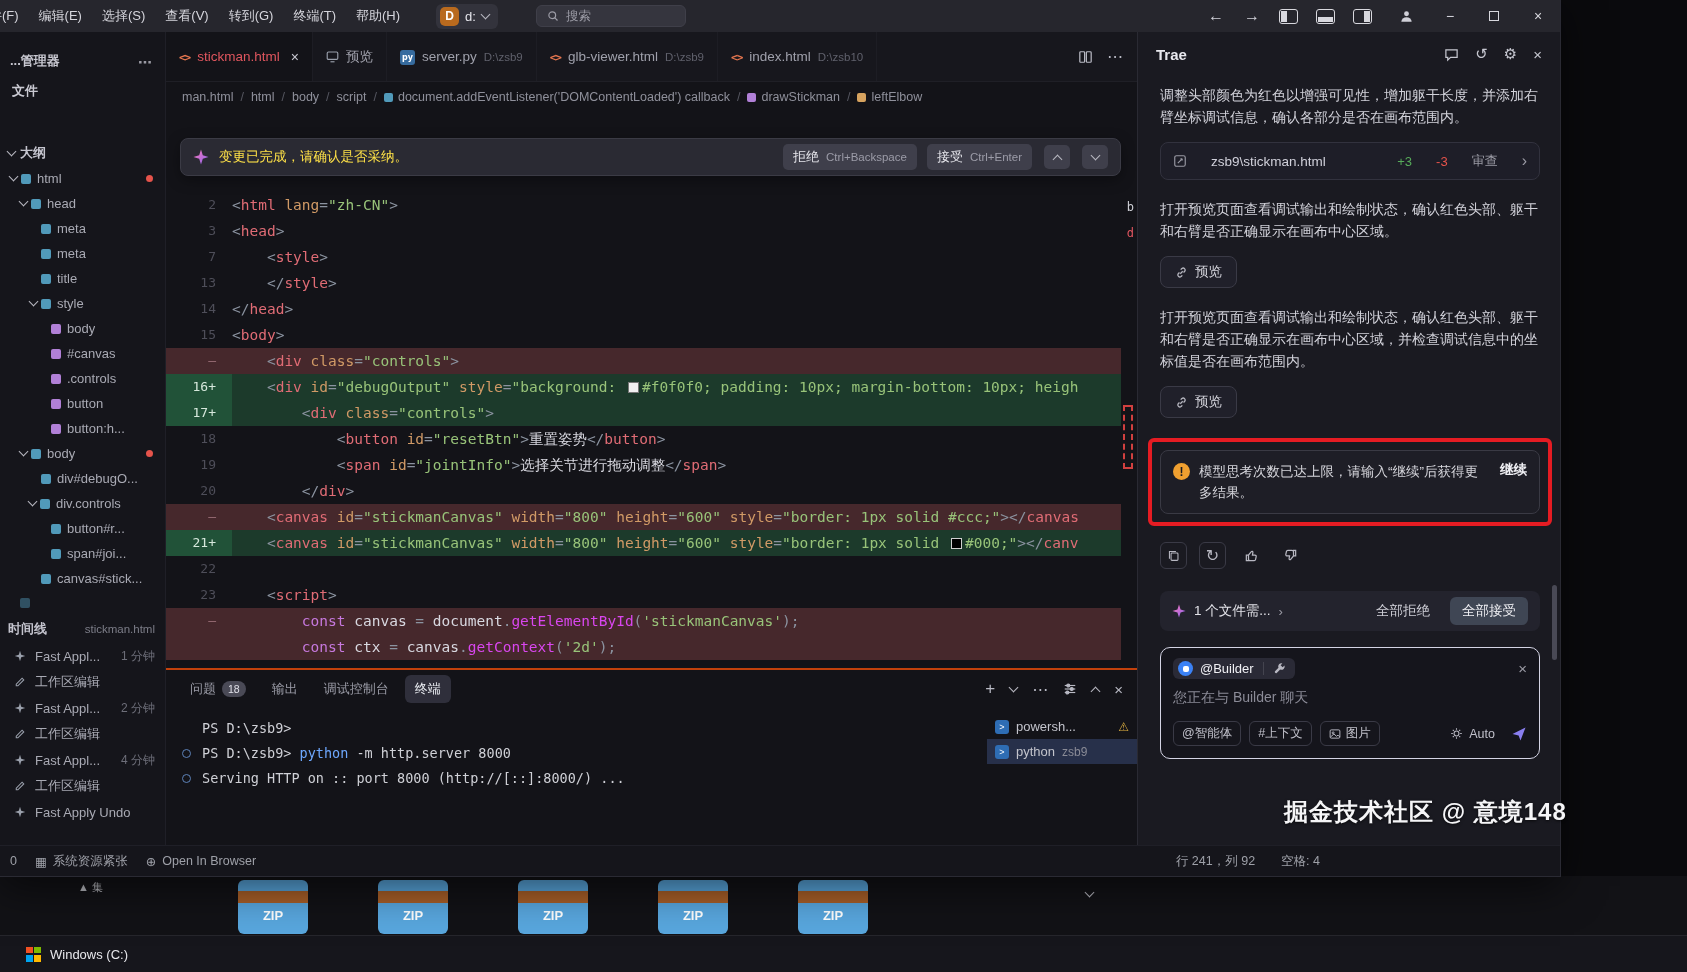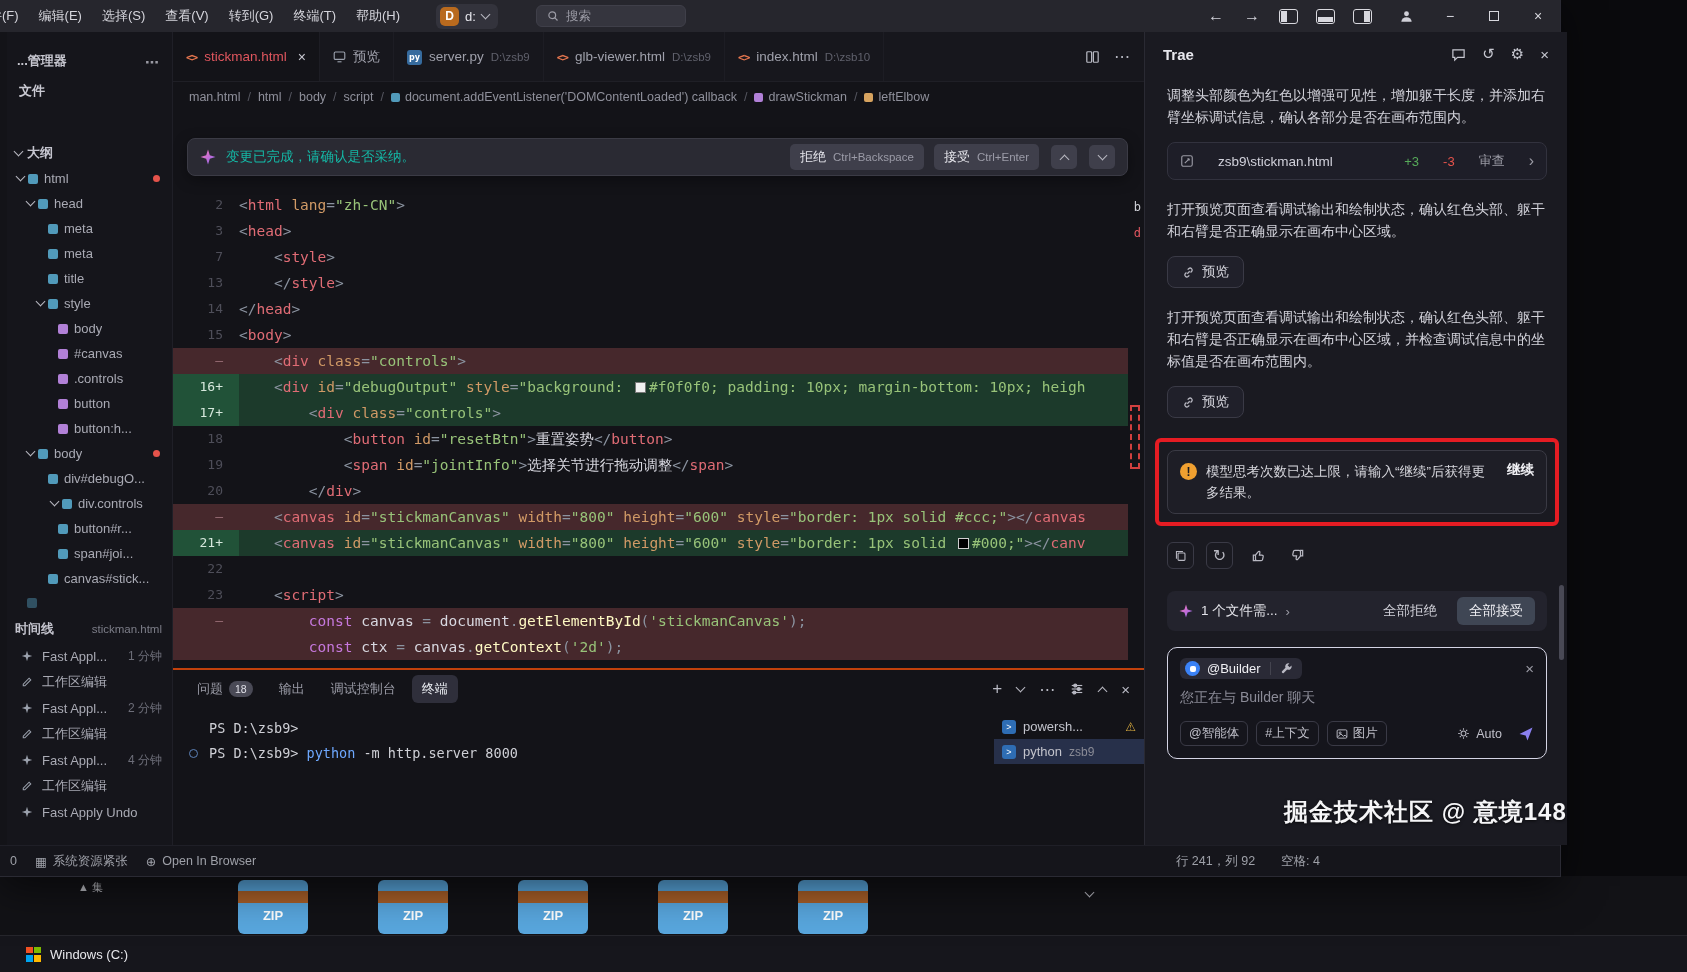--- a/index.html
+++ b/index.html
@@ -32,21 +32,21 @@
   .lay::after { content:''; position:absolute; background:#d8d8de; }
   .lay.l::after { left:1px; top:1px; bottom:1px; width:6px; }
   .lay.b::after { left:1px; right:1px; bottom:1px; height:5px; }
   .lay.r::after { right:1px; top:1px; bottom:1px; width:6px; }
   .person { margin:0 14px 0 18px; display:flex; }
   .winctl { width:44px; height:32px; display:flex; align-items:center; justify-content:center;
             color:#d8d8de; font-size:14px; }
   .winctl .sq { width:10px; height:10px; border:1.2px solid #d8d8de; display:inline-block; }
 
   
-  .main { display:flex; height:813px;margin-left:7px; }
+  .main { display:flex; height:813px; }
 
   
   .sidebar { width:166px; background:#15151b; border-right:1px solid #1f1f27; flex:none;
              overflow:hidden; font-size:13px; }
   .side-head { height:44px; display:flex; align-items:flex-end; justify-content:space-between;
                padding:0 12px 6px 10px; color:#c9c9d2; font-weight:bold; }
   .side-dots { color:#9a9aa4; letter-spacing:1px; font-size:14px; }
   .side-files { height:30px; line-height:30px; padding-left:12px; font-weight:bold; color:#c9c9d2; }
   .side-spacer { height:34px; }
   .sect-head { height:26px; display:flex; align-items:center; gap:5px; padding-left:8px;
@@ -84,39 +84,39 @@
                  font-size:12.5px; color:#8f909b; white-space:nowrap; overflow:hidden; }
   .crumb { display:flex; align-items:center; gap:5px; }
   .crumb-sep { color:#565761; }
   .crumb-ico { width:9px; height:9px; border-radius:2px; display:inline-block; }
   .ci-blue { background:#519aba; } .ci-purple { background:#b180d7; } .ci-orange { background:#d7a35f; }
 
   .editor-body { position:relative; height:556px; overflow:hidden; }
   .diffbar { position:absolute; left:14px; right:16px; top:26px; height:38px; background:#2a2a33;
              border:1px solid #3b3b45; border-radius:8px; display:flex; align-items:center; gap:10px;
              padding:0 12px; z-index:5; box-shadow:0 4px 14px rgba(0,0,0,.35); }
-  .diff-msg { font-size:13.5px; color:#14b8a6; }
+  .diff-msg { font-size:13.5px; color:#fde047; }
   .diff-actions { margin-left:auto; display:flex; align-items:center; gap:10px; }
   .diff-btn { background:#3f3f4b; border-radius:5px; padding:4px 10px; font-size:13px; color:#e6e6ec;
               display:flex; align-items:center; }
   .kbd { font-size:11.5px; color:#9c9ca8; margin-left:7px; }
   .diff-chev { width:26px; height:24px; background:#3f3f4b; border-radius:5px; display:flex;
                align-items:center; justify-content:center; margin-left:2px; }
 
   #code-lines { position:absolute; left:0; right:0; top:80px; }
   .crow { display:flex; height:26px; white-space:pre; font-family:"DejaVu Sans Mono","Liberation Mono",monospace;
           font-size:14.5px; }
   .gut { width:66px; padding-right:16px; text-align:right; color:#4e4e59; font-size:13px; flex:none; line-height:26px; }
   .ctext { line-height:26px; }
   .crow.add { background:#1c3a2b; }
   .crow.add .gut { background:#215238; color:#d6e8dc; }
   .crow.del { background:#46282c; }
   .crow.del .gut { color:#9c7078; }
   .tk-p { color:#8b93a0; } .tk-tag { color:#e06c75; } .tk-attr { color:#d19a66; }
-  .tk-str { color:#98c379; } .tk-kw { color:#c678dd; } .tk-fn { color:#fef9c3; } .tk-txt { color:#d8d8e0; }
+  .tk-str { color:#98c379; } .tk-kw { color:#c678dd; } .tk-fn { color:#d946ef; } .tk-txt { color:#d8d8e0; }
   .sw { display:inline-block; width:11px; height:11px; margin:0 3px; vertical-align:-1px; }
   .sw.swl { background:#f0f0f0; border:1px solid #777; }
   .sw.swd { background:#000; border:1px solid #cfcfcf; }
   .minimap { position:absolute; right:0; top:0; bottom:0; width:16px; background:#131318; z-index:4; }
   .mm-b { position:absolute; right:3px; top:88px; font-size:12px; color:#cfd0d6; }
   .mm-d { position:absolute; right:3px; top:114px; font-size:12px; color:#e0555f; }
   .red-dashed { position:absolute; right:4px; top:293px; width:10px; height:64px; border:2px dashed #d1403f; z-index:6; }
 
   
   .panel { height:177px; border-top:2px solid #c2410c; display:flex; flex-direction:column; }
@@ -382,21 +382,21 @@
             <span class="cv chev"></span>
             <span class="tico tag"></span>
             <span class="tlabel">body</span>
             <span class="tdot"></span>
           </div>
           <div class="tree-row" style="padding-left: 30px;">
             <span class="cv chev hid"></span>
             <span class="tico tag"></span>
             <span class="tlabel">div#debugO...</span>
           </div>
-          <div class="tree-row" style="padding-left: 44px;">
+          <div class="tree-row" style="padding-left: 29px;">
             <span class="cv chev"></span>
             <span class="tico tag"></span>
             <span class="tlabel">div.controls</span>
           </div>
           <div class="tree-row" style="padding-left: 40px;">
             <span class="cv chev hid"></span>
             <span class="tico tag"></span>
             <span class="tlabel">button#r...</span>
           </div>
           <div class="tree-row" style="padding-left: 40px;">
@@ -644,20 +644,21 @@
                 </svg>
             </span>
             <span class="cv up"></span>
             <span class="x">×</span>
           </div>
         </div>
         <div class="term-wrap">
           <div class="term-main" id="term-lines">
               <div class="tline"><span class="tk-plain">PS D:\zsb9&gt;</span></div>
               <div class="tline"><span class="term-dot"></span><span class="tk-plain">PS D:\zsb9&gt; </span><span class="tk-cmd">python</span><span class="tk-plain"> -m http.server 8000</span></div>
+              <div class="tline"><span class="term-dot"></span><span class="tk-plain">Serving HTTP on :: port 8000 (http://[::]:8000/) ...</span></div>
             </div>
           <div class="term-side" id="term-sessions">
               <div class="sess">
                 <span class="sess-ico">&gt;</span>
                 <span class="sess-name">powersh...</span>
                 <span class="sess-warn">⚠</span>
               </div>
               <div class="sess sel">
                 <span class="sess-ico">&gt;</span>
                 <span class="sess-name">python</span>

